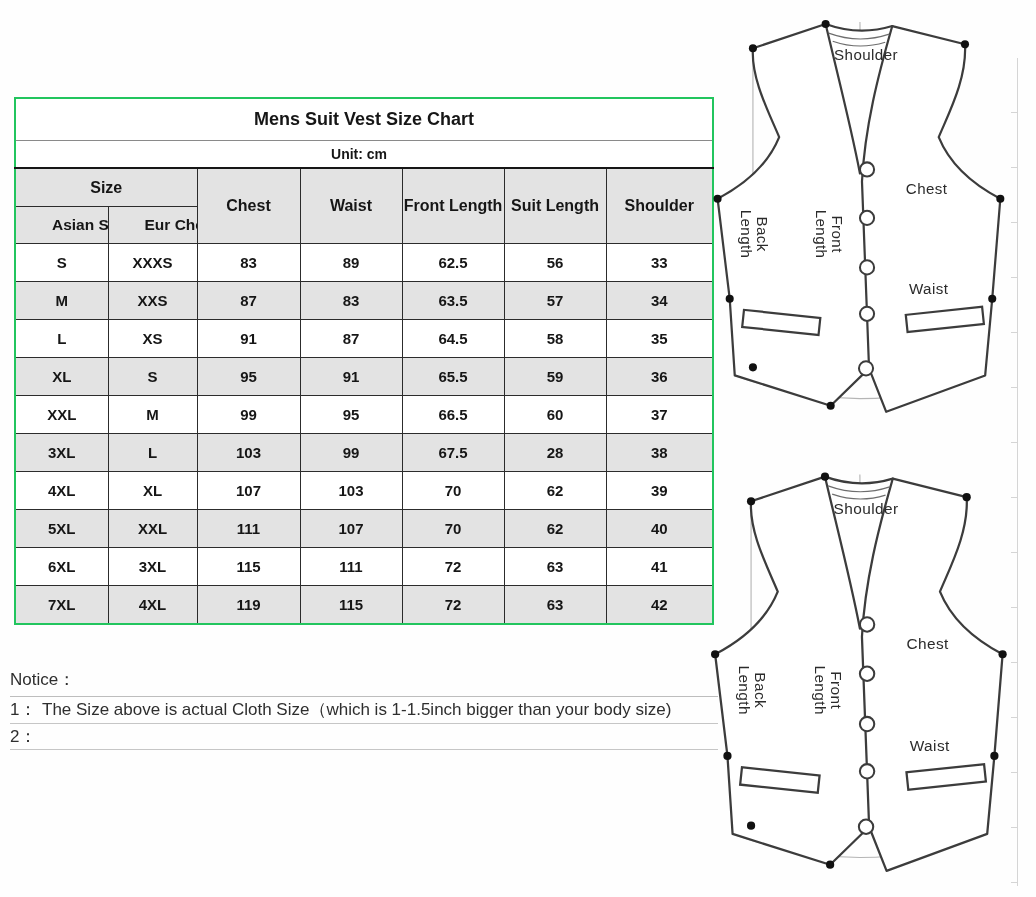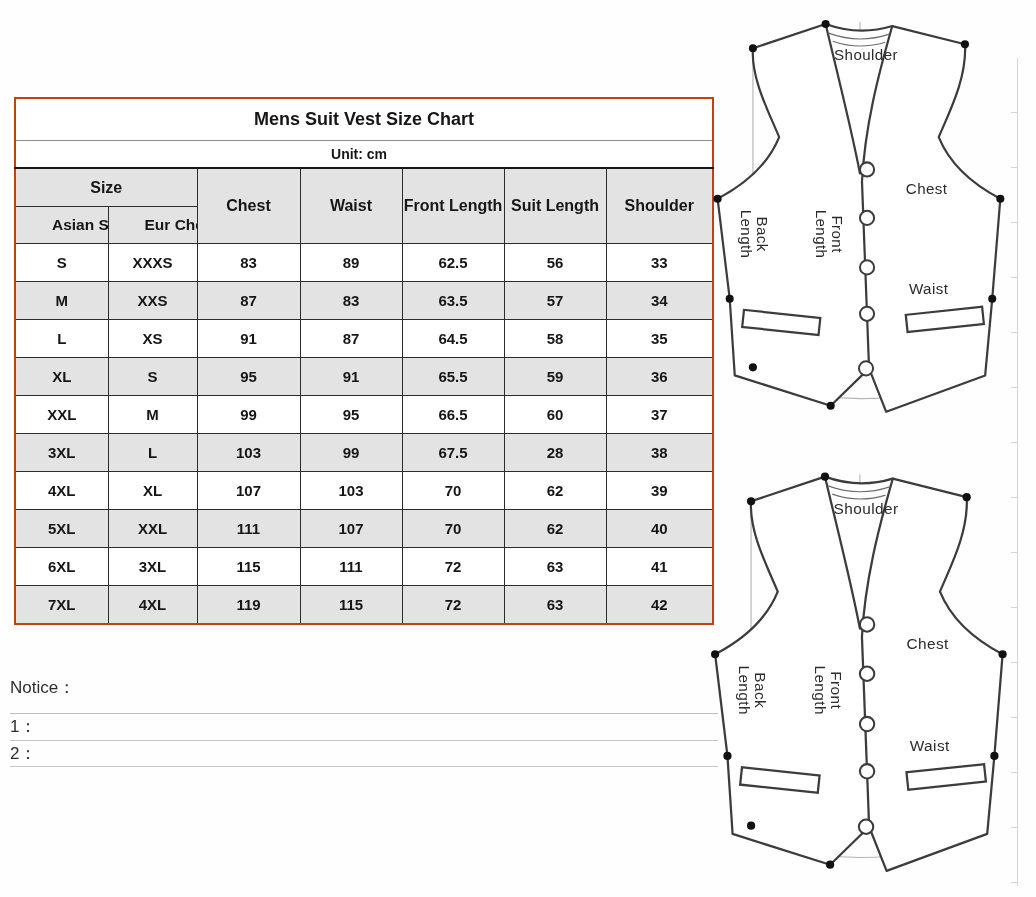--- a/index.html
+++ b/index.html
@@ -5,41 +5,41 @@
   html,body{margin:0;padding:0;background:#fff;}
   .canvas{
     position:relative;width:1036px;height:897px;background:#fefefe;overflow:hidden;
     font-family:"Liberation Sans",sans-serif;
   }
   
   .size-table{
     position:absolute;left:14px;top:97px;width:698px;
     border-collapse:collapse;table-layout:fixed;
     font-weight:bold;color:#161616;
-    border:2px solid #c2410c;
+    border:2px solid #22c55e;
   }
   .size-table td{
     border:1px solid #2c2c2c;text-align:center;vertical-align:middle;
     font-size:15px;padding:0;overflow:hidden;white-space:nowrap;
   }
   .title-row td{font-size:18px;height:41px;border-bottom:1px solid #8a8a8a;background:#fff;}
   .unit-row td{text-align:center;padding-right:10px;font-size:14px;height:26px;
     border-bottom:2px solid #161616;background:#fff;}
   .head td{background:#e3e3e3;}
   .head-top td{height:37px;font-size:16px;}
   .head-sub td{height:36px;font-size:15.5px;padding-left:36px;}
   .head td.no-bottom{border-bottom:1px solid #2c2c2c;}
   .data-row td{height:37px;background:#fff;}
   .data-row.alt td{background:#e3e3e3;}
   
   .notice{
     position:absolute;left:10px;top:669px;width:708px;color:#2e2e2e;
     font-size:17px;line-height:1.25;
   }
-  .notice-heading{border-bottom:1px solid #bdbdbd;padding-bottom:15px;margin-top:8px;}
+  .notice-heading{border-bottom:1px solid #bdbdbd;padding-bottom:6px;}
   .notice-line{display:flex;border-bottom:1px solid #c6c6c6;padding:2px 0 2px 0;}
   .notice-line .no{flex:none;width:32px;}
   
   .vest{position:absolute;}
   .vest-top{left:710px;top:20px;width:308px;height:414px;}
   .vest-bottom{left:710px;top:472px;width:308px;height:422px;}
   .vest .outline{fill:#ffffff;stroke:#3c3c3c;stroke-width:2.2;stroke-linejoin:round;}
   .vest .edge{fill:none;stroke:#3c3c3c;stroke-width:2.2;stroke-linecap:round;}
   .vest .thin{fill:none;stroke:#6e6e6e;stroke-width:1.1;}
   .vest .guide{fill:none;stroke:#b5b5b5;stroke-width:1.1;}
@@ -180,20 +180,21 @@
       <td>63</td>
       <td>42</td>
     </tr>
     </tbody>
   </table>
 
   <div class="notice">
     <div class="notice-heading">Notice：</div>
     <div class="notice-line">
       <span class="no">1：</span>
+      <span>The Size above is actual Cloth Size（which is 1-1.5inch bigger than your body size)</span>
     </div>
     <div class="notice-line">
       <span class="no">2：</span>
     </div>
   </div>
 
   <svg class="vest vest-top" viewBox="0 0 300 410">
     <g>
       <path class="guide" d="M40,28 L252,28"></path>
       <path class="guide" d="M5,177 L285,177"></path>

